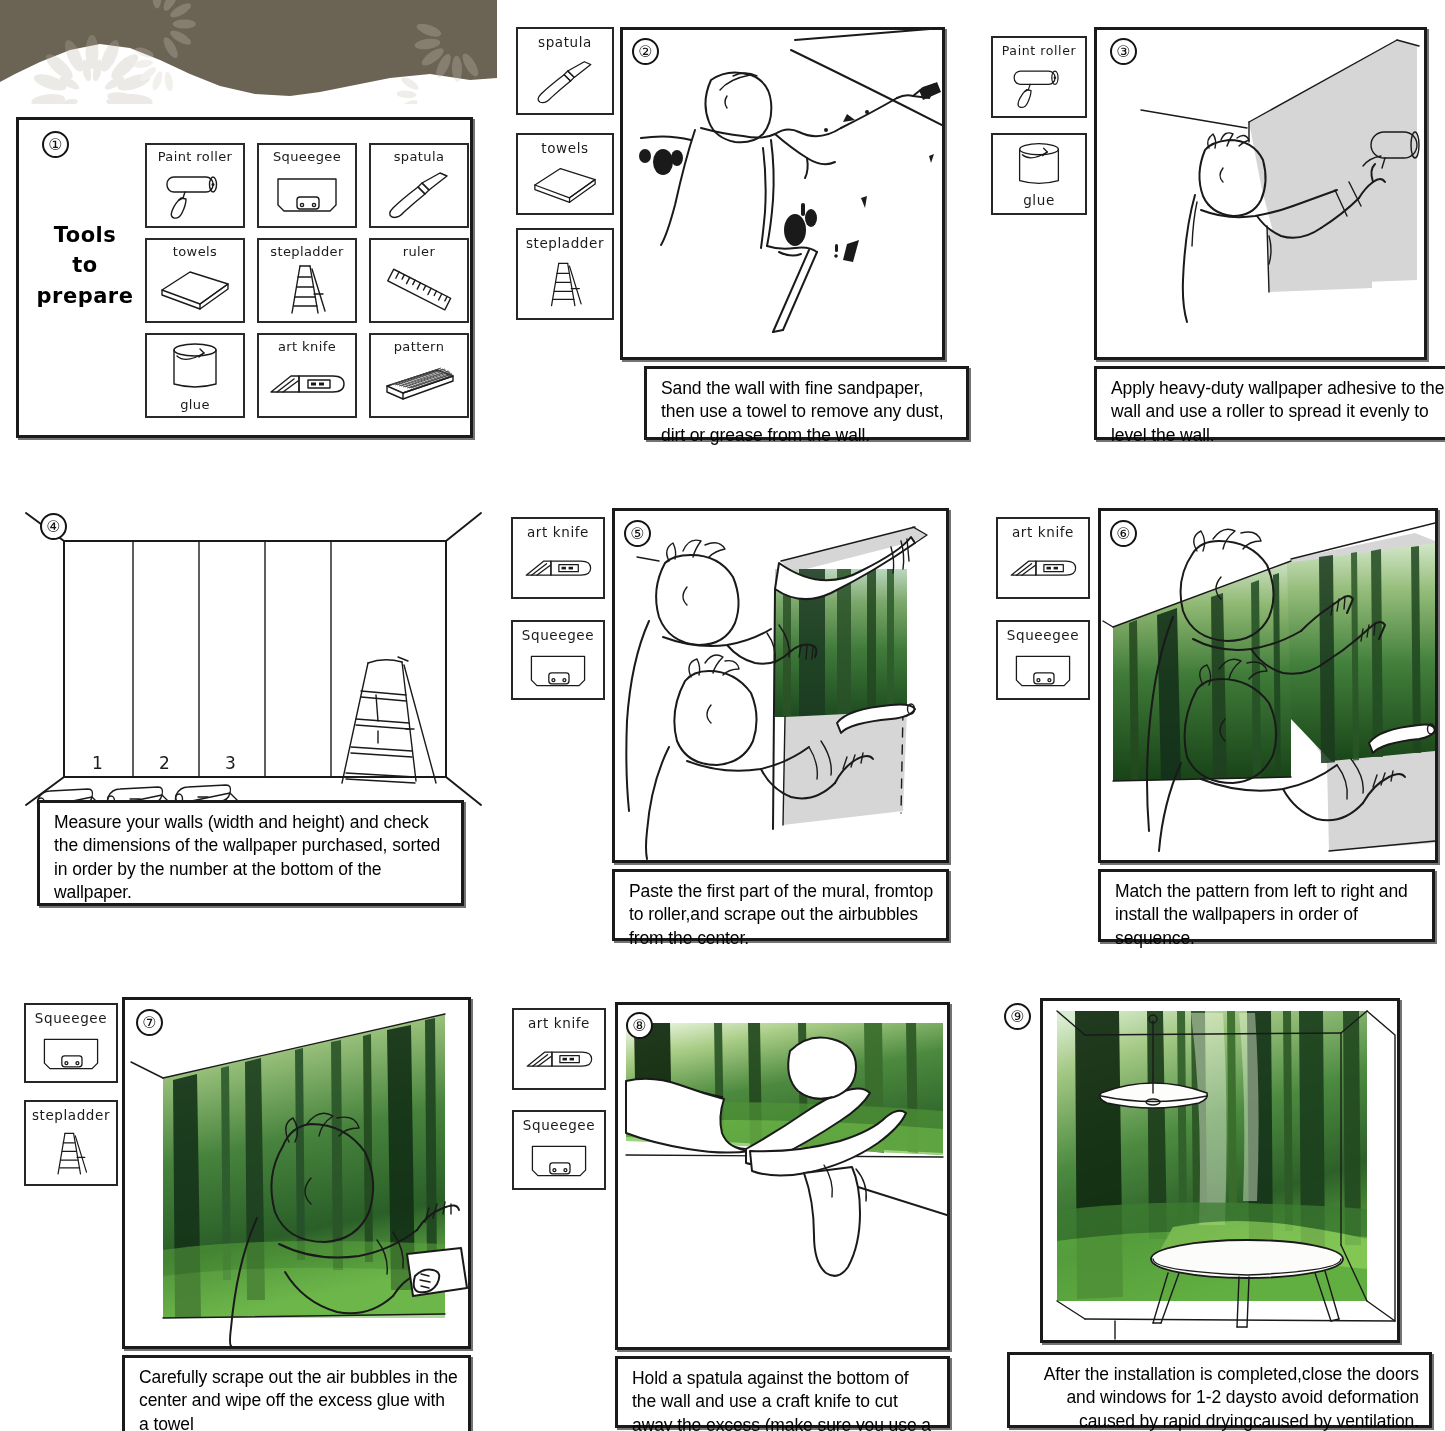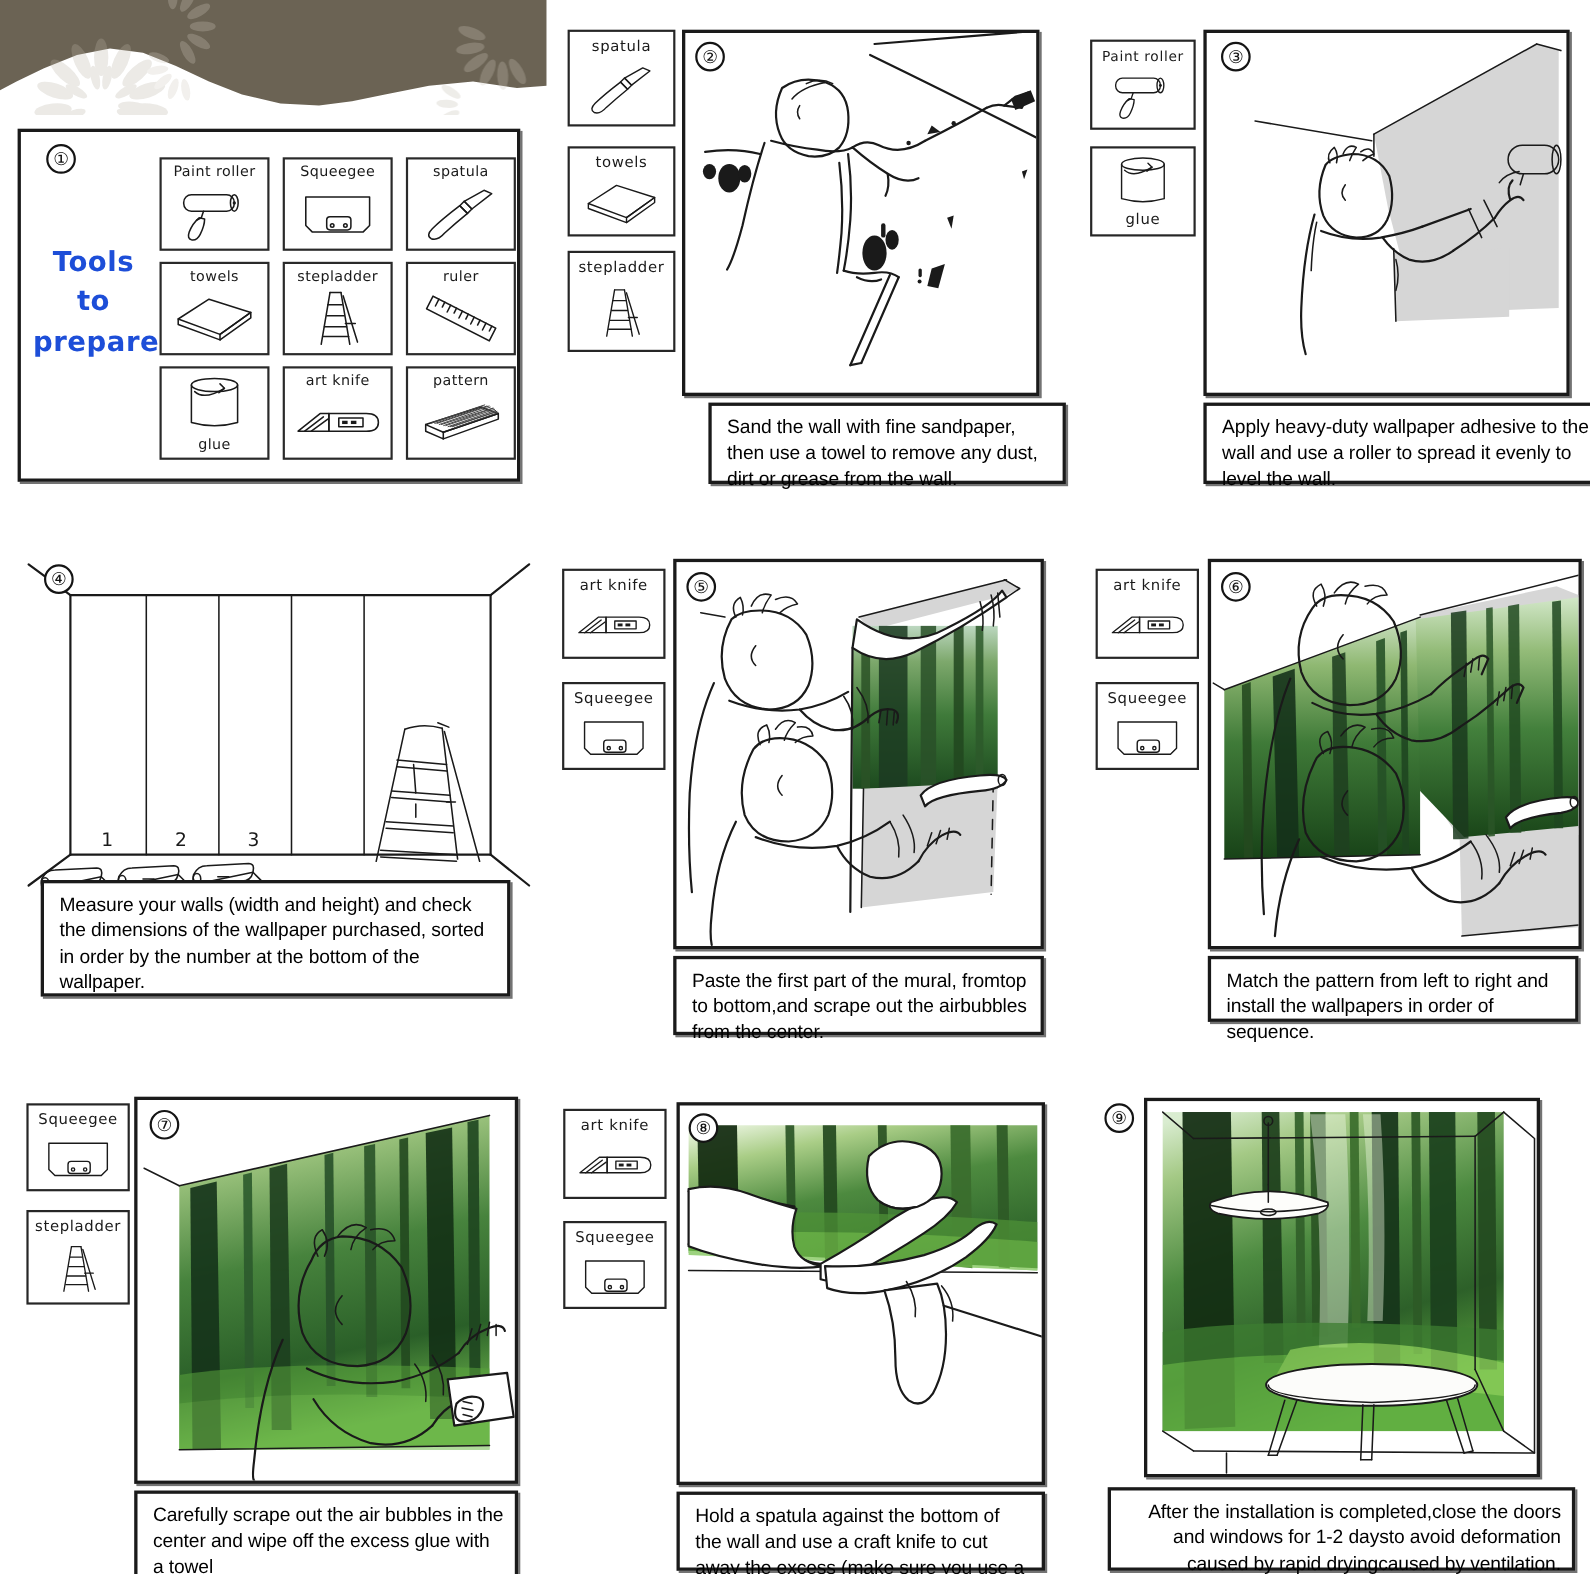--- a/index.html
+++ b/index.html
@@ -109,23 +109,23 @@
     margin-top: 4px;
     white-space: nowrap;
   }
   .toolcell .tart { flex: 1; display: flex; align-items: center; justify-content: center; width: 100%; }
   .toolcell.lbl-bottom { flex-direction: column-reverse; }
   .toolcell.lbl-bottom .tlabel { margin-top: 0; margin-bottom: 4px; }
 
   .tools-heading {
     position: absolute;
     font-family: "DejaVu Sans", sans-serif;
-    font-size: 25px;
+    font-size: 21px;
     font-weight: bold;
-    color: #1d4ed8;
+    color: #000000;
     line-height: 1.45;
     text-align: center;
     letter-spacing: 0.5px;
   }
 
   svg { display: block; }
   .ink { fill: none; stroke: #1a1a1a; stroke-width: 2; stroke-linecap: round; stroke-linejoin: round; }
   .ink-thin { fill: none; stroke: #1a1a1a; stroke-width: 1.4; stroke-linecap: round; stroke-linejoin: round; }
   .ink-fill { fill: #1a1a1a; stroke: none; }
   .paper { fill: #ffffff; stroke: #1a1a1a; stroke-width: 2; stroke-linejoin: round; }
@@ -632,21 +632,21 @@
       <path class="ink" d="M146 258 Q156 278 176 286 Q200 292 220 272"></path>
       <path class="ink-thin" d="M194 236 Q204 252 202 268"></path>
       <path class="ink-thin" d="M206 230 Q218 248 216 264"></path>
       <path class="ink" d="M220 272 Q228 256 242 248 Q254 242 258 248"></path>
       <path class="ink-thin" d="M232 246 L228 258 M240 244 L236 256 M248 242 L246 252"></path>
       <path class="paper" d="M222 212 Q232 198 276 194 Q296 192 300 198 Q296 206 276 208 Q234 212 226 222 Z"></path>
       <ellipse class="ink-thin" cx="296" cy="198" rx="3.5" ry="5"></ellipse>
       <path class="ink" d="M160 78 L158 318"></path>
     </svg>
   </div>
-  <div class="caption" style="left:612px; top:869px; width:337px; height:72px;">Paste the first part of the mural, fromtop to bottom,and scrape out the airbubbles from the center.</div>
+  <div class="caption" style="left:612px; top:869px; width:337px; height:72px;">Paste the first part of the mural, fromtop to roller,and scrape out the airbubbles from the center.</div>
   <div class="stepnum" style="left:624px; top:520px;">⑤</div>
 </div>
 
 <div class="panel">
   <div class="toolbox" style="left:996px; top:517px; width:94px; height:82px;">
     <div class="tlabel">art knife</div>
     <div class="tart">
       <svg width="82" height="30" viewBox="0 0 84 34">
         <path class="ink-thin" d="M6 24 L26 8 L34 8 L34 24 Z"></path>
         <path class="ink-thin" d="M12 24 L29 11 M18 24 L33 13"></path>
@@ -730,21 +730,21 @@
       <path class="ink" d="M100 268 Q140 284 182 278 Q212 272 236 254"></path>
       <path class="ink" d="M182 278 Q194 300 216 308 Q242 314 262 292"></path>
       <path class="ink-thin" d="M236 254 Q248 270 246 288"></path>
       <path class="ink-thin" d="M250 248 Q264 266 262 282"></path>
       <path class="ink" d="M262 292 Q272 274 288 266 Q300 260 304 266"></path>
       <path class="ink-thin" d="M276 264 L272 276 M284 262 L280 274 M292 260 L290 270"></path>
       <path class="paper" d="M268 232 Q278 218 318 214 Q334 212 334 220 Q330 226 318 228 Q280 232 272 242 Z"></path>
       <ellipse class="ink-thin" cx="330" cy="218" rx="3.5" ry="5"></ellipse>
     </svg>
   </div>
-  <div class="caption" style="left:1098px; top:869px; width:337px; height:60px;">Match the pattern from left to right and install the wallpapers in order of sequence.</div>
+  <div class="caption" style="left:1098px; top:869px; width:337px; height:73px;">Match the pattern from left to right and install the wallpapers in order of sequence.</div>
   <div class="stepnum" style="left:1110px; top:520px;">⑥</div>
 </div>
 
 <div class="panel">
   <div class="toolbox" style="left:24px; top:1003px; width:94px; height:80px;">
     <div class="tlabel">Squeegee</div>
     <div class="tart">
       <svg width="72" height="44" viewBox="0 0 74 48">
         <path class="ink-thin" d="M8 8 L66 8 L66 34 L60 40 L14 40 L8 34 Z"></path>
         <rect class="ink-thin" x="27" y="26" width="22" height="12" rx="3"></rect>

